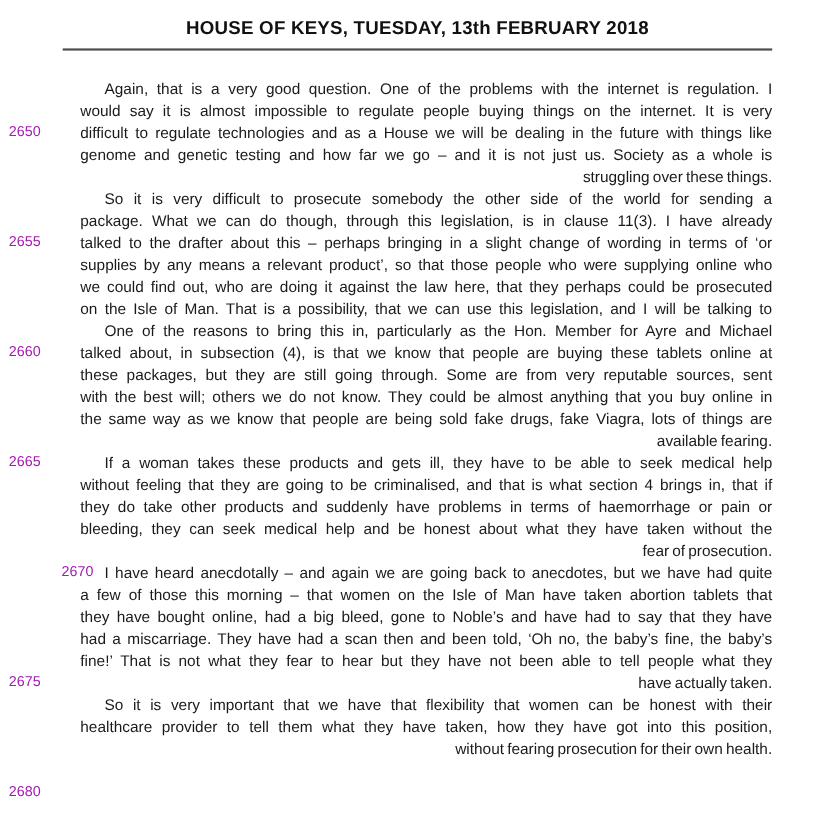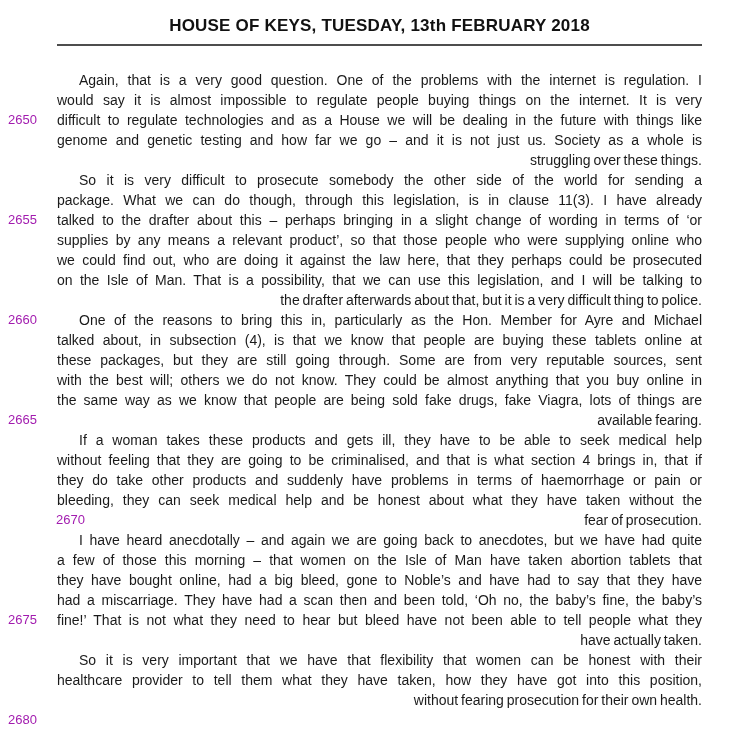--- a/index.html
+++ b/index.html
@@ -67,20 +67,21 @@
     line-height: 20px;
     white-space: nowrap;
     text-align: right;
     overflow: visible;
   }
   .line.justify {
     white-space: normal;
     text-align: justify;
     text-align-last: justify;
     text-justify: inter-word;
+    margin-left: 16px;
   }
   .line.indent {
     text-indent: 22px;
   }
 </style>
 </head>
 <body>
 
 <div class="page">
 
@@ -107,21 +108,20 @@
         <div class="line justify">genome and genetic testing and how far we go – and it is not just us. Society as a whole is</div>
         <div class="line">struggling over these things.</div>
       </div>
       <div class="para">
         <div class="line justify indent">So it is very difficult to prosecute somebody the other side of the world for sending a</div>
         <div class="line justify">package. What we can do though, through this legislation, is in clause 11(3). I have already</div>
         <div class="line justify">talked to the drafter about this – perhaps bringing in a slight change of wording in terms of ‘or</div>
         <div class="line justify">supplies by any means a relevant product’, so that those people who were supplying online who</div>
         <div class="line justify">we could find out, who are doing it against the law here, that they perhaps could be prosecuted</div>
         <div class="line justify">on the Isle of Man. That is a possibility, that we can use this legislation, and I will be talking to</div>
-        <div class="line">the drafter afterwards about that, but it is a very difficult thing to police.</div>
       </div>
       <div class="para">
         <div class="line justify indent">One of the reasons to bring this in, particularly as the Hon. Member for Ayre and Michael</div>
         <div class="line justify">talked about, in subsection (4), is that we know that people are buying these tablets online at</div>
         <div class="line justify">these packages, but they are still going through. Some are from very reputable sources, sent</div>
         <div class="line justify">with the best will; others we do not know. They could be almost anything that you buy online in</div>
         <div class="line justify">the same way as we know that people are being sold fake drugs, fake Viagra, lots of things are</div>
         <div class="line">available fearing.</div>
       </div>
       <div class="para">
@@ -129,21 +129,21 @@
         <div class="line justify">without feeling that they are going to be criminalised, and that is what section 4 brings in, that if</div>
         <div class="line justify">they do take other products and suddenly have problems in terms of haemorrhage or pain or</div>
         <div class="line justify">bleeding, they can seek medical help and be honest about what they have taken without the</div>
         <div class="line">fear of prosecution.</div>
       </div>
       <div class="para">
         <div class="line justify indent">I have heard anecdotally – and again we are going back to anecdotes, but we have had quite</div>
         <div class="line justify">a few of those this morning – that women on the Isle of Man have taken abortion tablets that</div>
         <div class="line justify">they have bought online, had a big bleed, gone to Noble’s and have had to say that they have</div>
         <div class="line justify">had a miscarriage. They have had a scan then and been told, ‘Oh no, the baby’s fine, the baby’s</div>
-        <div class="line justify">fine!’ That is not what they need to hear but bleed have not been able to tell people what they</div>
+        <div class="line justify">fine!’ That is not what they fear to hear but they have not been able to tell people what they</div>
         <div class="line">have actually taken.</div>
       </div>
       <div class="para">
         <div class="line justify indent">So it is very important that we have that flexibility that women can be honest with their</div>
         <div class="line justify">healthcare provider to tell them what they have taken, how they have got into this position,</div>
         <div class="line">without fearing prosecution for their own health.</div>
       </div>
     </div>
 
 </div>

